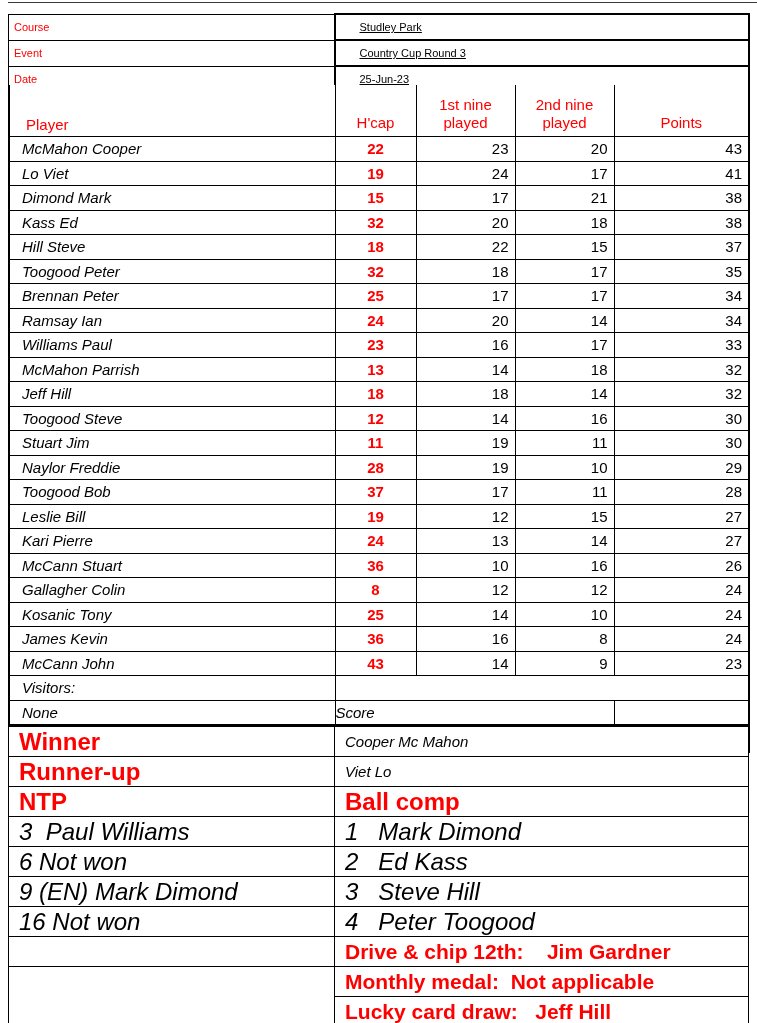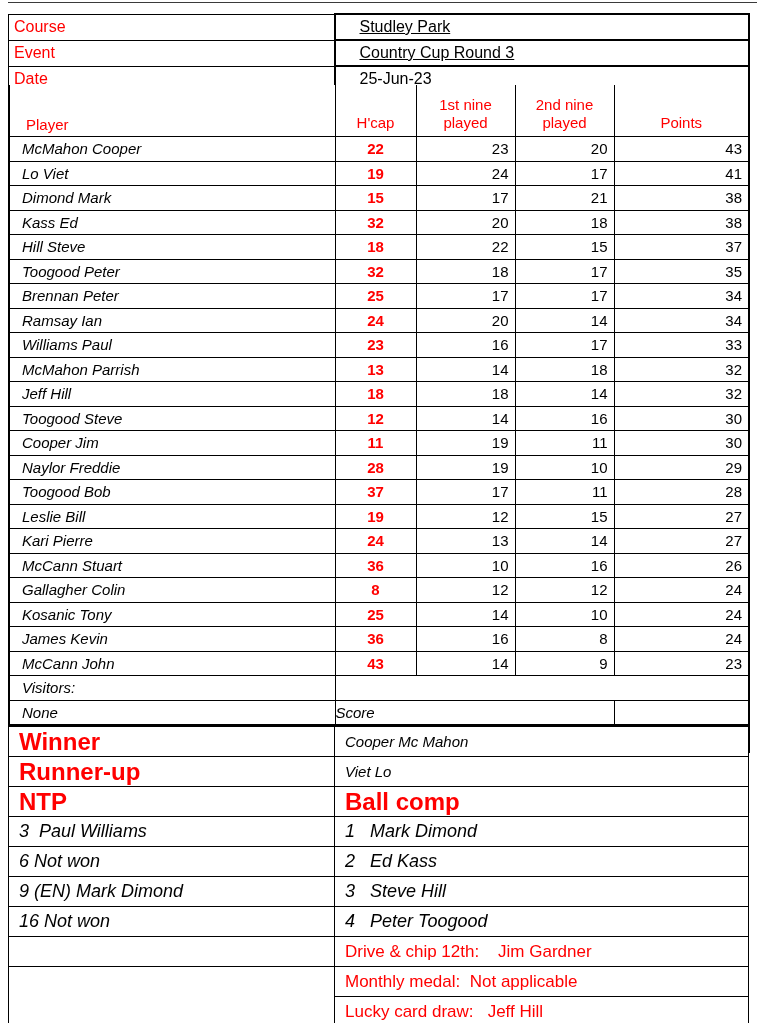--- a/index.html
+++ b/index.html
@@ -9,21 +9,21 @@
   }
   .top-rule { position:absolute; left:8px; top:2px; width:749px; height:1px; background:#3a3a3a; }
 
   table { border-collapse:collapse; table-layout:fixed; position:absolute; background:#fff; }
   td,th { overflow:hidden; font-weight:normal; text-align:left; vertical-align:middle; padding:0; }
   .red { color:var(--red,#ff0000); }
   .italic { font-style:italic; }
 
   
   #info { left:8px; top:13px; width:740px; }
-  #info td { height:24px; font-size:16px; }
+  #info td { height:24px; font-size:11px; }
   #info .lbl { border:1px solid #000; padding-left:5px; }
   #info .val { border:2.5px solid #000; padding-left:24px;text-decoration:underline; }
 
   
   #scores { left:8px; top:85px; width:740px; border:2px solid #000; border-top:0; border-bottom:0; }
   #scores th, #scores td { border:1px solid #000; font-size:15px; }
   #scores thead th { border-top:0; height:48px; vertical-align:bottom; padding-bottom:3px; }
   #scores thead .h-player { padding-left:16px; }
   #scores thead .h-c { text-align:center; line-height:1.25; }
   #scores tbody td { height:23.5px; }
@@ -31,22 +31,22 @@
   #scores td.hcap { text-align:center; color:var(--red,#ff0000); font-weight:bold; }
   #scores td.num  { text-align:right; padding-right:6px; }
   #scores tr.last td { border-bottom:0; }
   #scores tr.spacer td { height:28px; }
 
   
   #results { left:8px; top:725px; width:740px; border:1.5px solid #000; border-top:2px solid #000; }
   #results td { border:1.5px solid #000; height:29px; padding-left:10px; }
   #results td.big { font-size:15px; }
   #results td.big-red { font-size:24px; color:var(--red,#ff0000); font-weight:bold; }
-  #results td.item { font-size:18px; font-style:italic; white-space:pre; }
-  #results td.extra { font-size:17px; color:var(--red,#ff0000); font-weight:normal; white-space:pre; }
+  #results td.item { font-size:24px; font-style:italic; white-space:pre; }
+  #results td.extra { font-size:21px; color:var(--red,#ff0000); font-weight:bold; white-space:pre; }
   #results td.ghost { border:none; background:transparent; }
 </style>
 </head>
 <body>
 
 <div class="sheet">
 
   <div class="top-rule"></div>
 
   <table id="info">
@@ -179,21 +179,21 @@
 
         <tr>
           <td class="name">Toogood Steve</td>
           <td class="hcap">12</td>
           <td class="num">14</td>
           <td class="num">16</td>
           <td class="num">30</td>
         </tr>
 
         <tr>
-          <td class="name">Cooper Jim</td>
+          <td class="name">Stuart Jim</td>
           <td class="hcap">11</td>
           <td class="num">19</td>
           <td class="num">11</td>
           <td class="num">30</td>
         </tr>
 
         <tr>
           <td class="name">Naylor Freddie</td>
           <td class="hcap">28</td>
           <td class="num">19</td>

